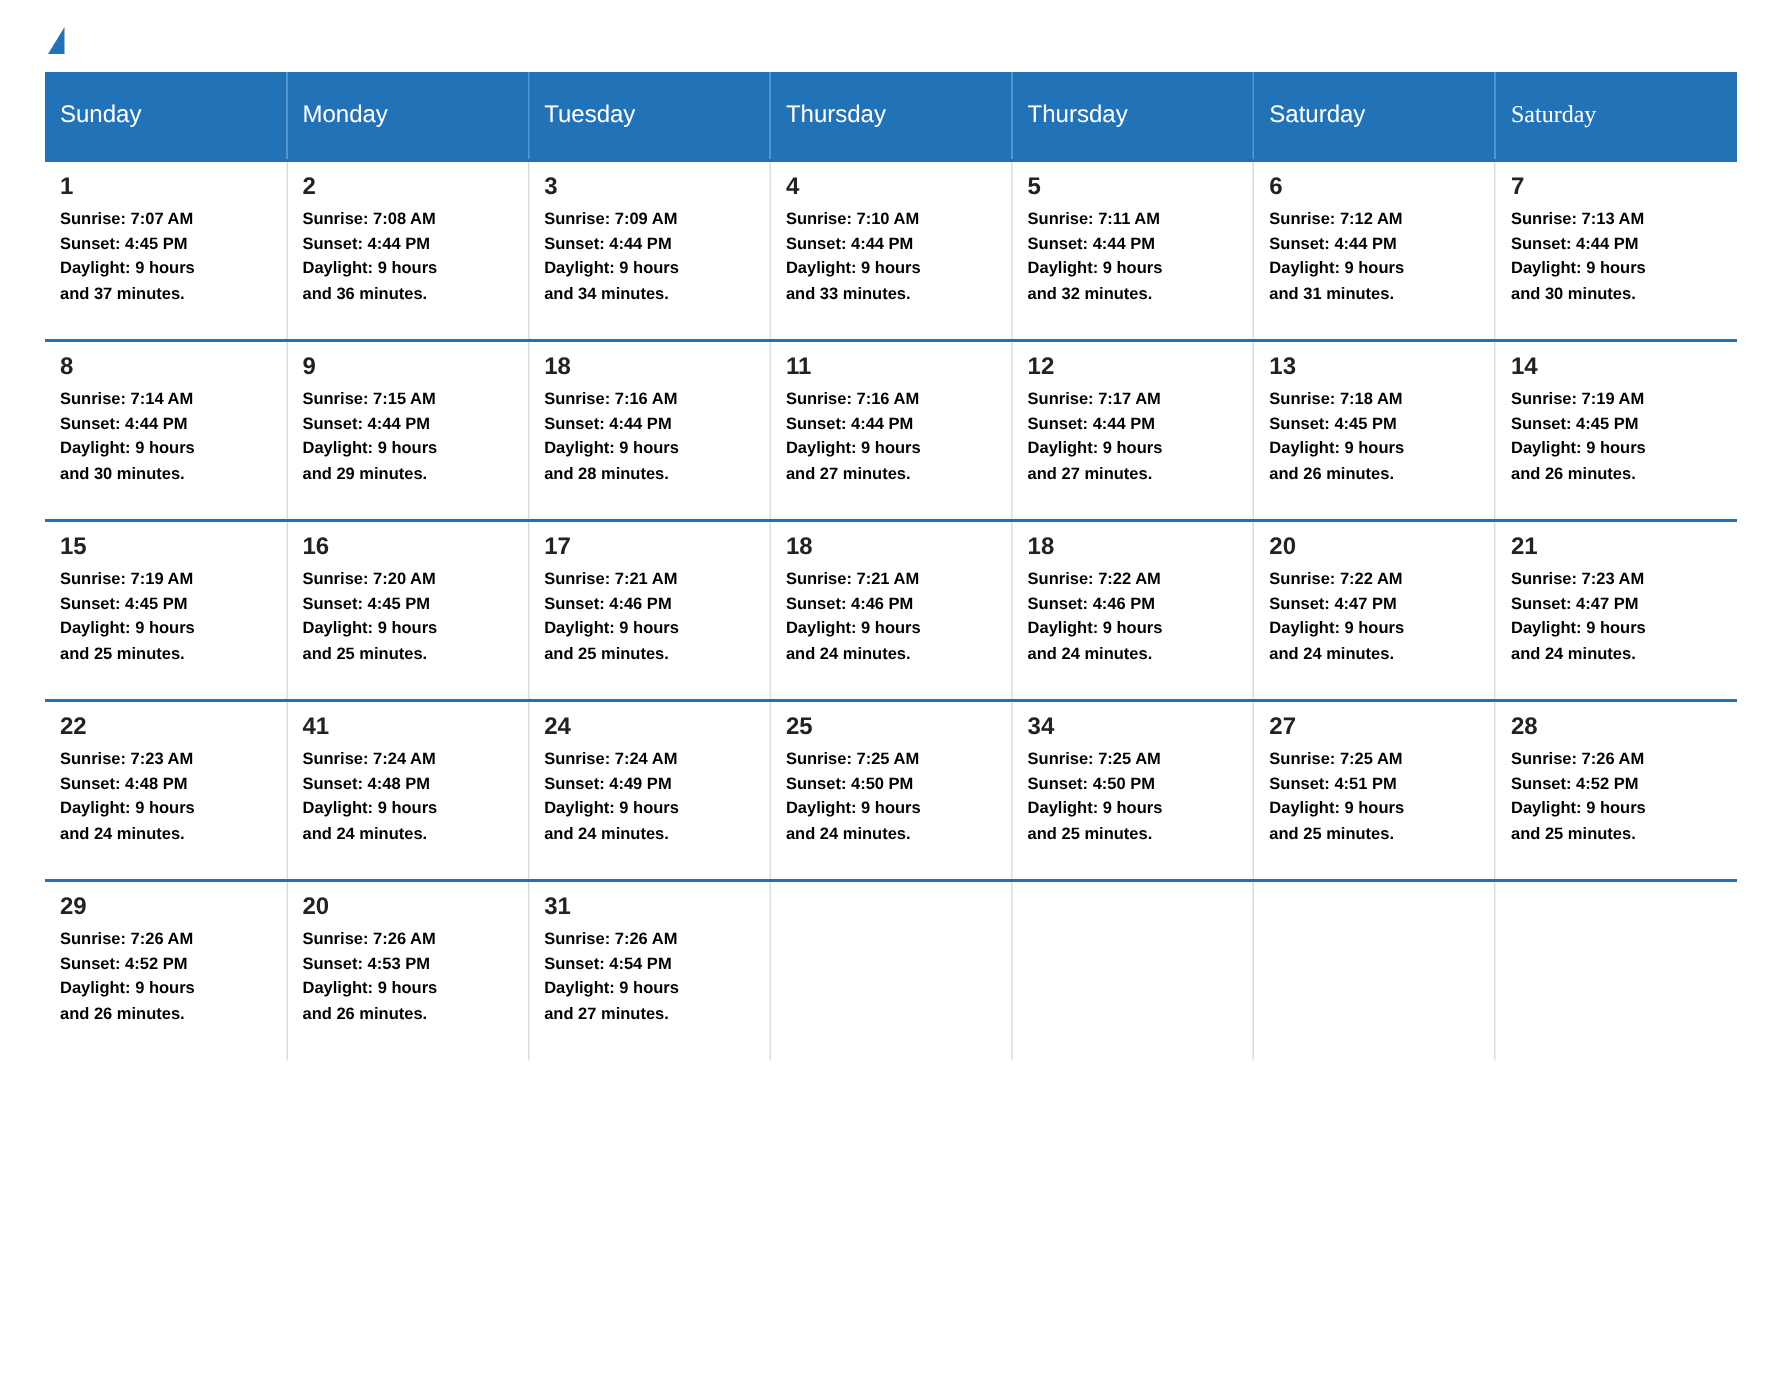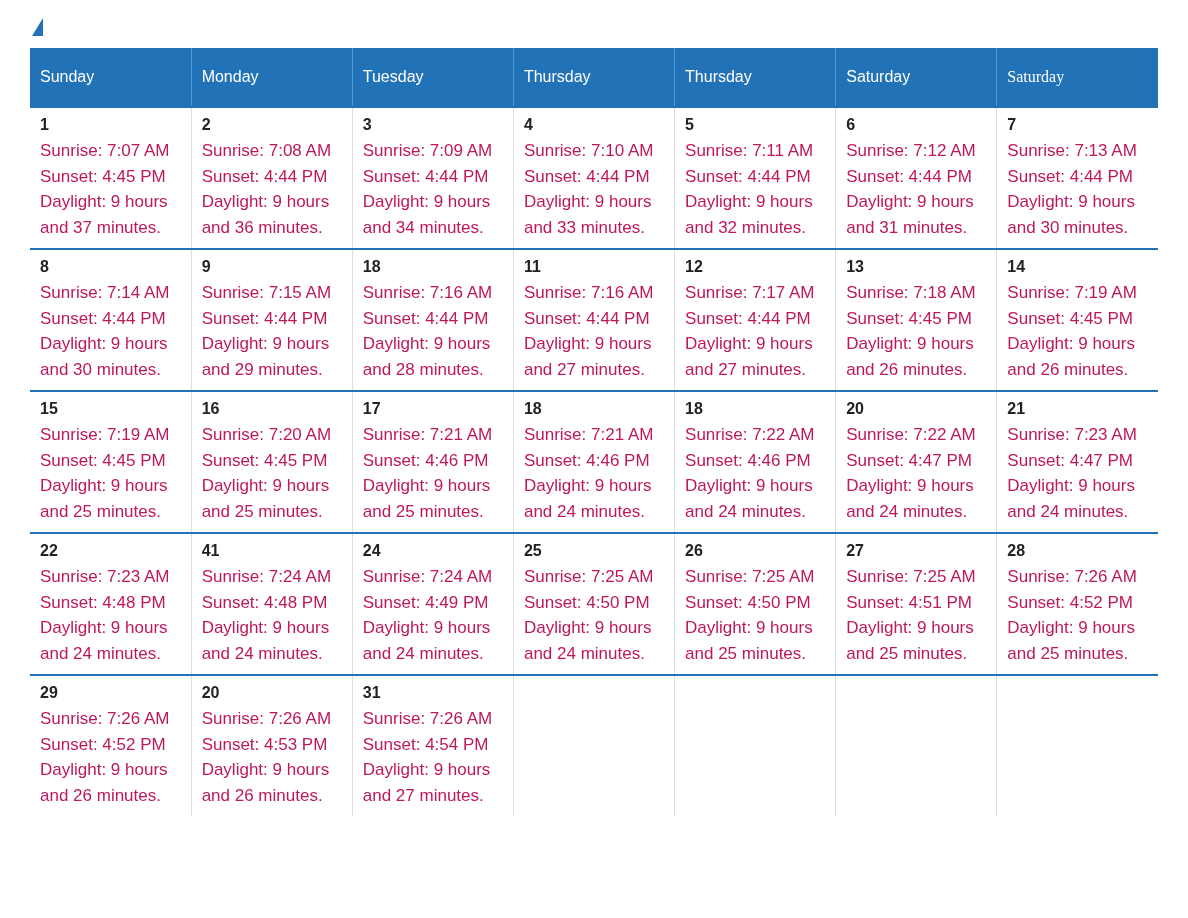--- a/index.html
+++ b/index.html
@@ -93,23 +93,24 @@
       border-right: none;
     }
     .day-number {
       font-size: 16px;
       font-weight: bold;
       color: #222;
       margin-bottom: 4px;
       display: block;
     }
     .day-info {
-      font-size: 17px;
-      color: #be185d;
+      font-size: 11px;
+      color: #000000;
       line-height: 1.5;
+      font-weight: bold;
     }
     .empty-cell {
       background: #fff;
     }
     .logo-line {
       display: flex;
       align-items: center;
     }
   </style>
 </head>
@@ -243,21 +244,21 @@
         </td>
         <td>
           <span class="day-number">24</span>
 <div class="day-info">Sunrise: 7:24 AM<br>Sunset: 4:49 PM<br>Daylight: 9 hours<br>and 24 minutes.</div>
         </td>
         <td>
           <span class="day-number">25</span>
 <div class="day-info">Sunrise: 7:25 AM<br>Sunset: 4:50 PM<br>Daylight: 9 hours<br>and 24 minutes.</div>
         </td>
         <td>
-          <span class="day-number">26</span>
+          <span class="day-number">34</span>
 <div class="day-info">Sunrise: 7:25 AM<br>Sunset: 4:50 PM<br>Daylight: 9 hours<br>and 25 minutes.</div>
         </td>
         <td>
           <span class="day-number">27</span>
 <div class="day-info">Sunrise: 7:25 AM<br>Sunset: 4:51 PM<br>Daylight: 9 hours<br>and 25 minutes.</div>
         </td>
         <td>
           <span class="day-number">28</span>
 <div class="day-info">Sunrise: 7:26 AM<br>Sunset: 4:52 PM<br>Daylight: 9 hours<br>and 25 minutes.</div>
         </td>

